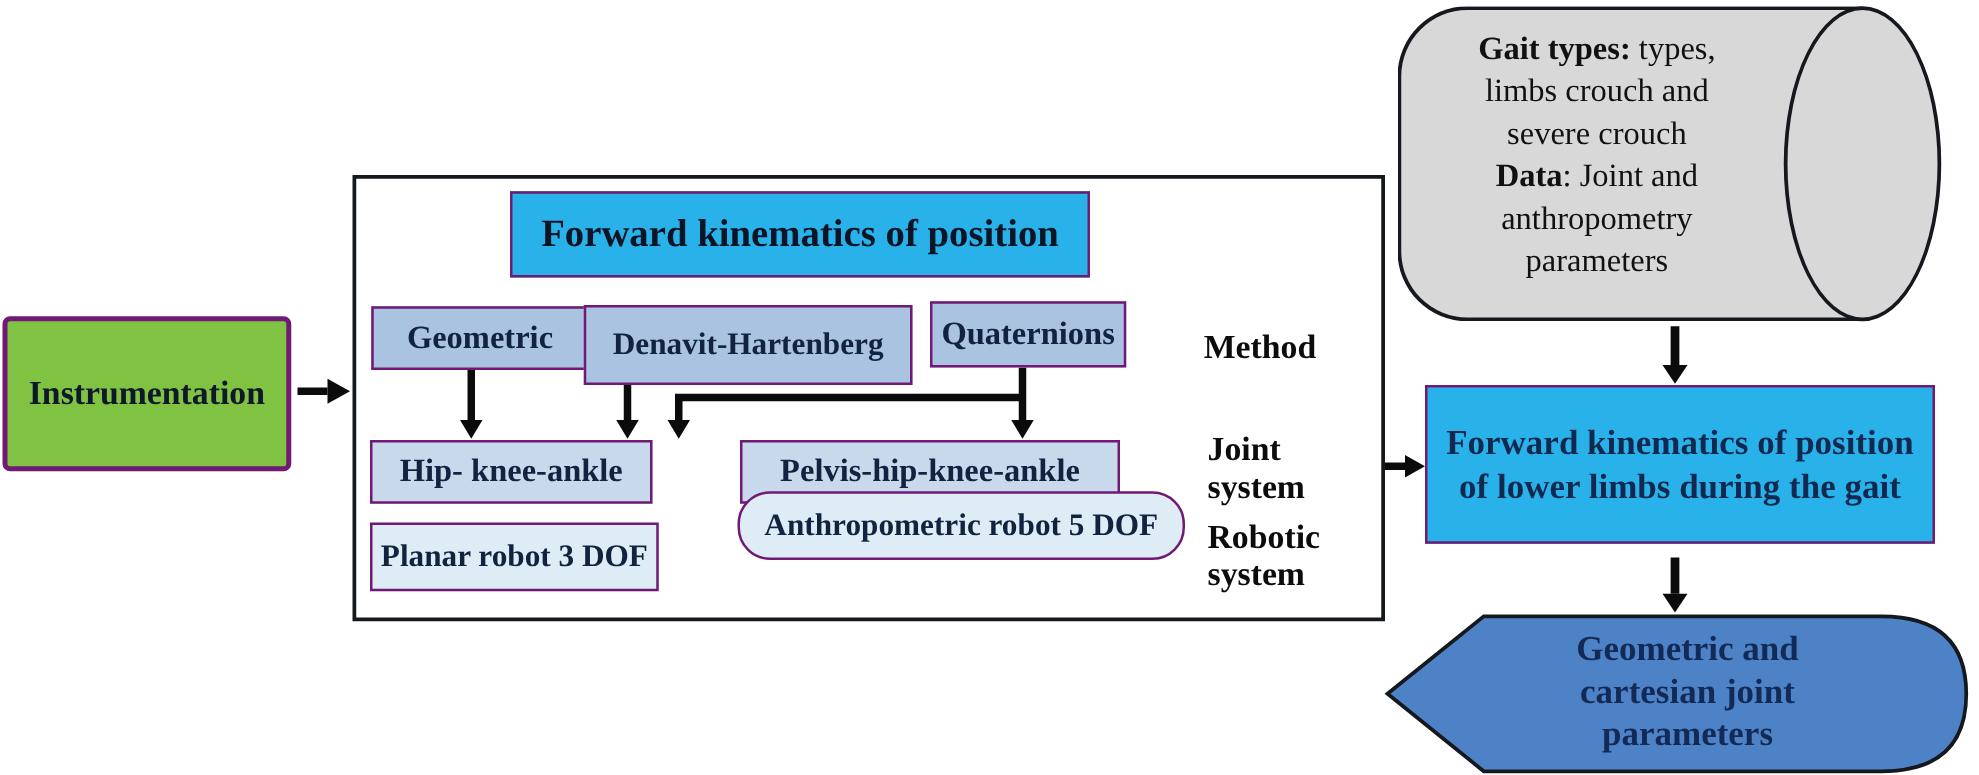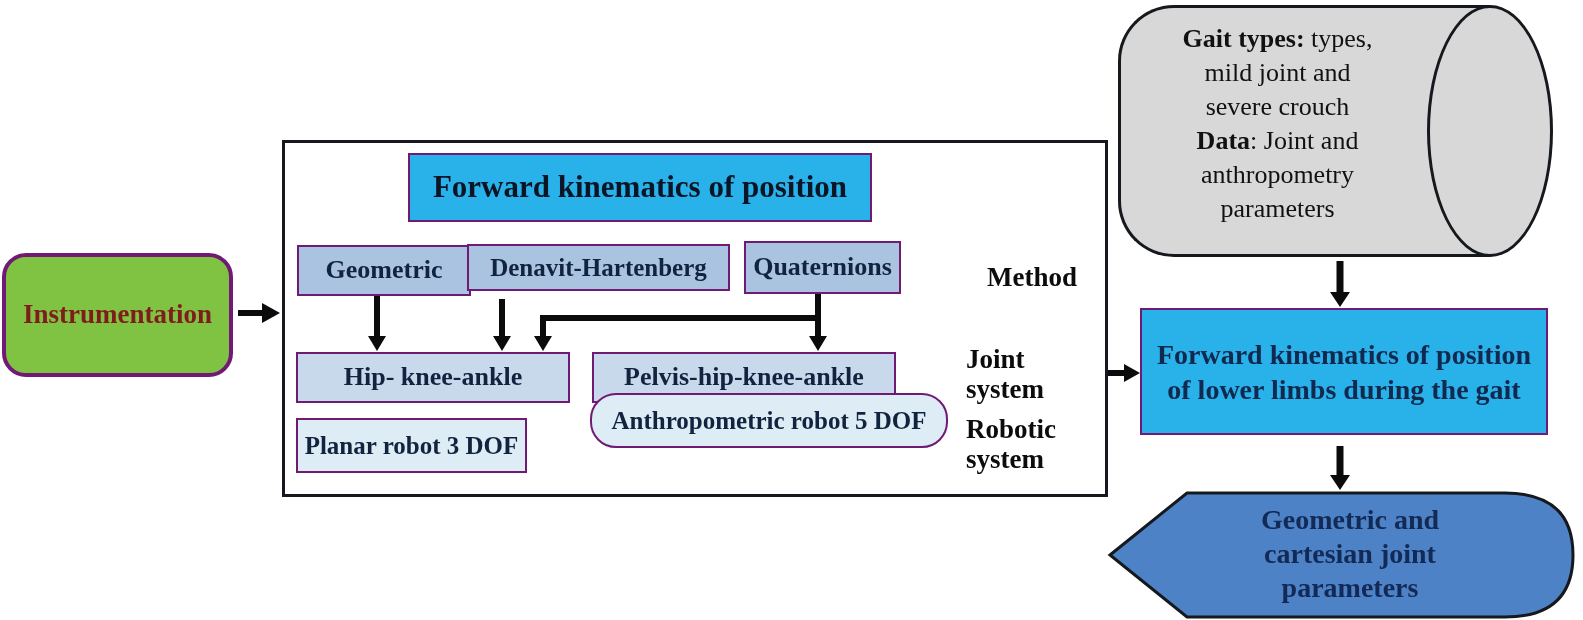--- a/index.html
+++ b/index.html
@@ -7,43 +7,43 @@
     position:relative;width:1583px;height:620px;background:#ffffff;overflow:hidden;
     font-family:"Liberation Serif","DejaVu Serif",serif;
   }
   .abs{position:absolute;box-sizing:border-box;}
   .box{
     position:absolute;box-sizing:border-box;border:2px solid #701a75;
     display:flex;align-items:center;justify-content:center;text-align:center;
     font-weight:bold;color:#12233f;line-height:1.1;
   }
   .stadium{
-    left:2px;top:253px;width:231px;height:124px;border-radius:24px;
-    background:#80C342;border-width:4px;font-size:27px;color:#7f1d1d;
+    left:2px;top:253px;width:231px;height:124px;border-radius:6px;
+    background:#80C342;border-width:4px;font-size:27px;color:#0f172a;
   }
   .panel{
     position:absolute;left:282px;top:140px;width:826px;height:357px;
     box-sizing:border-box;border:3px solid #15181d;background:#ffffff;z-index:1;
   }
   .fk1{left:408px;top:153px;width:464px;height:69px;background:#29B2EA;font-size:31px;color:#0c1526;}
   .method{background:#A9C3E1;font-size:26px;}
   .m-geometric{left:297px;top:245px;width:174px;height:51px;}
-  .m-dh{left:467px;top:244px;width:263px;height:47px;font-size:25px;}
+  .m-dh{left:467px;top:244px;width:263px;height:64px;font-size:25px;}
   .m-quat{left:744px;top:241px;width:157px;height:53px;}
   .joint{background:#C9D9EC;font-size:26px;}
-  .j-hip{left:296px;top:352px;width:274px;height:51px;}
+  .j-hip{left:296px;top:352px;width:226px;height:51px;}
   .j-pelvis{left:592px;top:352px;width:304px;height:51px;}
   .robot{background:#DEEDF5;font-size:25px;}
   .r-planar{left:296px;top:418px;width:231px;height:55px;}
   .r-anthro{left:590px;top:393px;width:358px;height:55px;border-radius:26px;}
   .rowlabel{
     position:absolute;font-weight:bold;color:#0c0c0c;font-size:27px;line-height:30px;
     z-index:4;
   }
-  .lab-method{left:963px;top:262px;width:130px;margin-left:24px;}
+  .lab-method{left:963px;top:262px;width:130px;}
   .lab-joint{left:966px;top:344px;width:100px;}
   .lab-robotic{left:966px;top:414px;width:120px;}
   .arrows{position:absolute;left:0;top:0;z-index:2;}
   .node{z-index:3;}
   
   .cyl-body{
     left:1118px;top:5px;width:372px;height:252px;background:#D8D8D8;
     border:3px solid #15181d;border-right:none;border-radius:56px 0 0 56px;z-index:1;
   }
   .cyl-cap{
@@ -148,21 +148,21 @@
   </div>
   <div class="box robot r-anthro node">
     <span>Anthropometric robot 5 DOF</span>
   </div>
   <div class="rowlabel lab-robotic">Robotic system</div>
 
   <div class="abs cyl-body"></div>
   <div class="abs cyl-cap"></div>
   <div class="abs cyl-text">
     <div><b>Gait types:</b><span> types,</span></div>
-    <div><b></b><span>mild joint and</span></div>
+    <div><b></b><span>limbs crouch and</span></div>
     <div><b></b><span>severe crouch</span></div>
     <div><b>Data</b><span>: Joint and</span></div>
     <div><b></b><span>anthropometry</span></div>
     <div><b></b><span>parameters</span></div>
   </div>
 
   <div class="box fk2 node">
     <div>Forward kinematics of position</div>
     <div>of lower limbs during the gait</div>
   </div>

